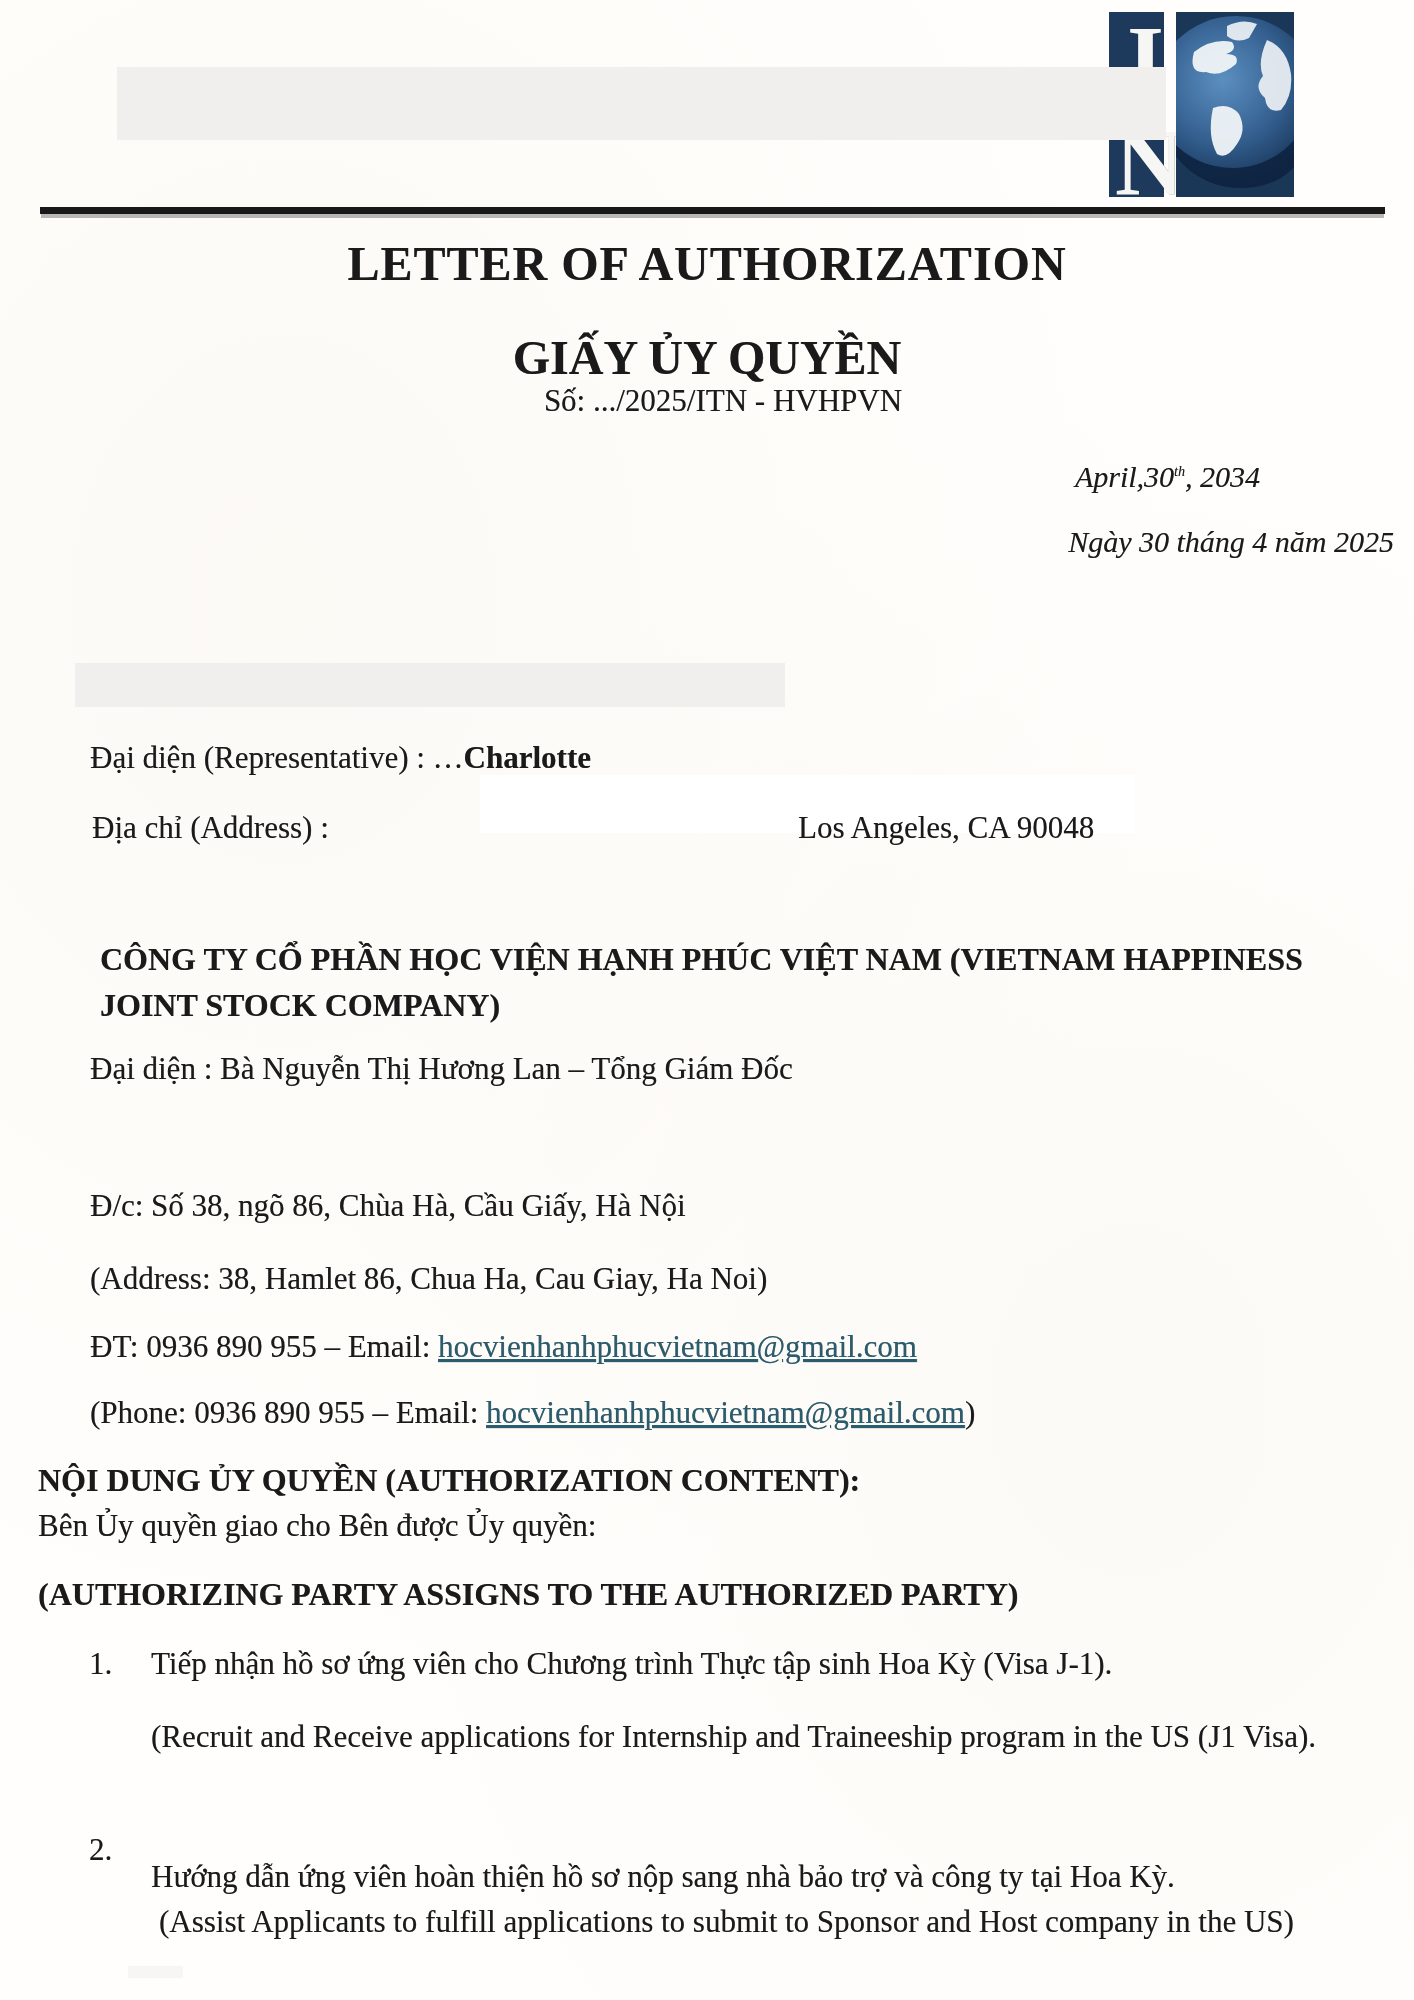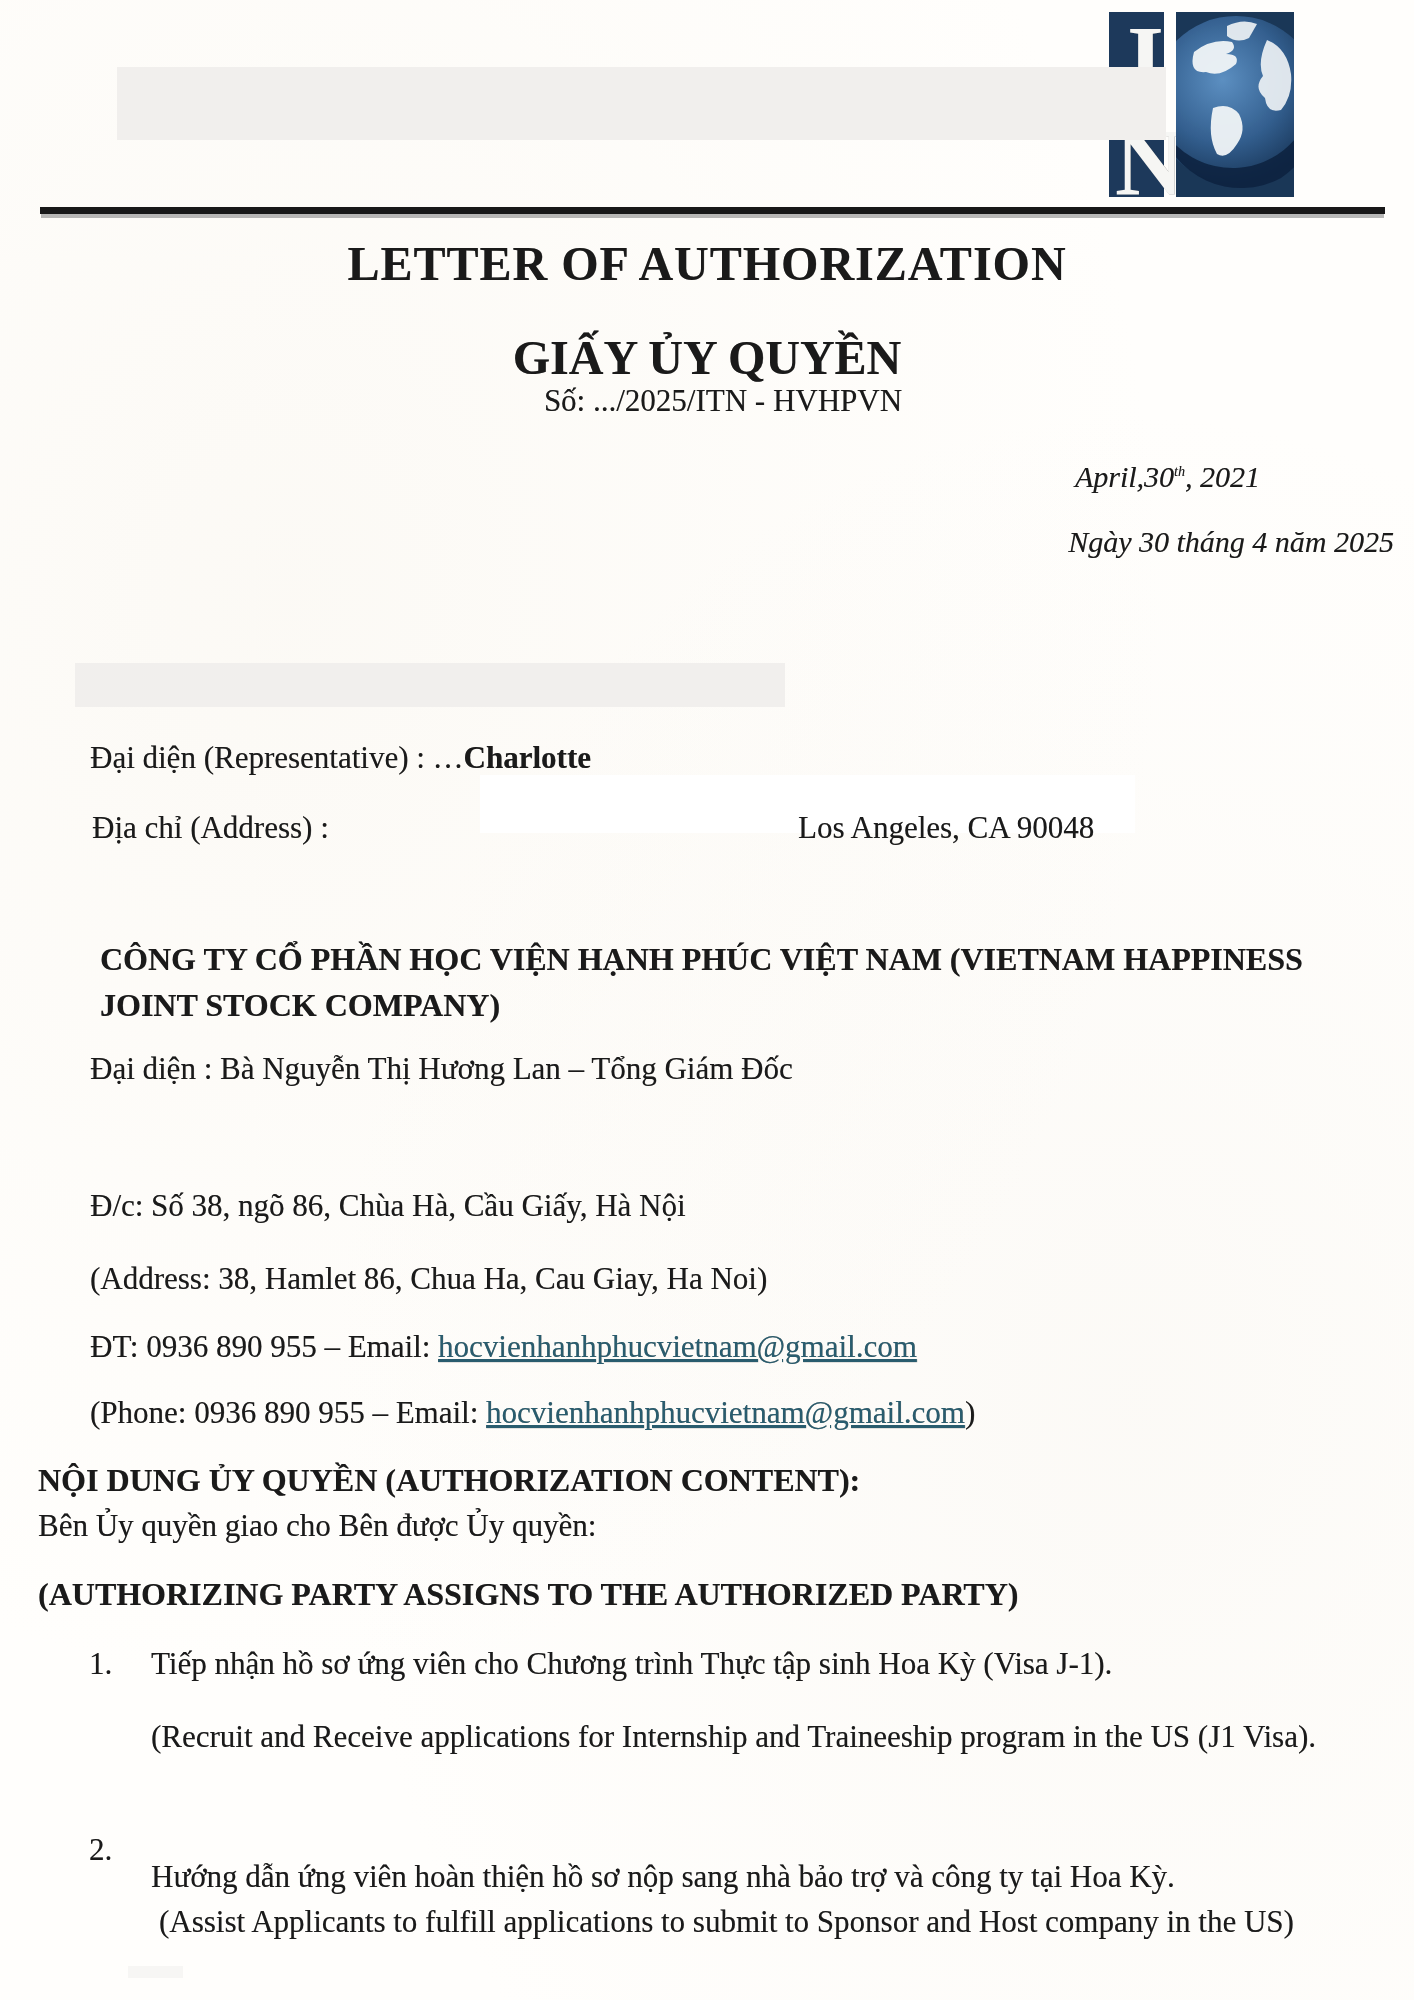--- a/index.html
+++ b/index.html
@@ -90,21 +90,21 @@
     </svg>
   </div>
 
   <div class="abs graybar bar-top"></div>
   <div class="abs rule"></div>
 
   <div class="abs title-en">LETTER OF AUTHORIZATION</div>
   <div class="abs title-vi">GIẤY ỦY QUYỀN</div>
   <div class="abs doc-number">Số: .../2025/ITN - HVHPVN</div>
 
-  <div class="abs date date-en"><span>April,30</span><sup>th</sup><span>, 2021</span></div>
+  <div class="abs date date-en"><span>April,30</span><sup>th</sup><span>, 2034</span></div>
   <div class="abs date date-vi">Ngày 30 tháng 4 năm 2025</div>
 
   <div class="abs graybar bar-auth"></div>
   <div class="abs body-line rep-line"><span>Đại diện (Representative) : …</span><span class="bold">Charlotte</span></div>
   <div class="abs redact-white"></div>
   <div class="abs body-line addr-label">Địa chỉ (Address) :</div>
   <div class="abs body-line addr-value">Los Angeles, CA 90048</div>
 
   <div class="abs company">CÔNG TY CỔ PHẦN HỌC VIỆN HẠNH PHÚC VIỆT NAM (VIETNAM HAPPINESS JOINT STOCK COMPANY)</div>
   <div class="abs body-line repvi">Đại diện : Bà Nguyễn Thị Hương Lan – Tổng Giám Đốc</div>

